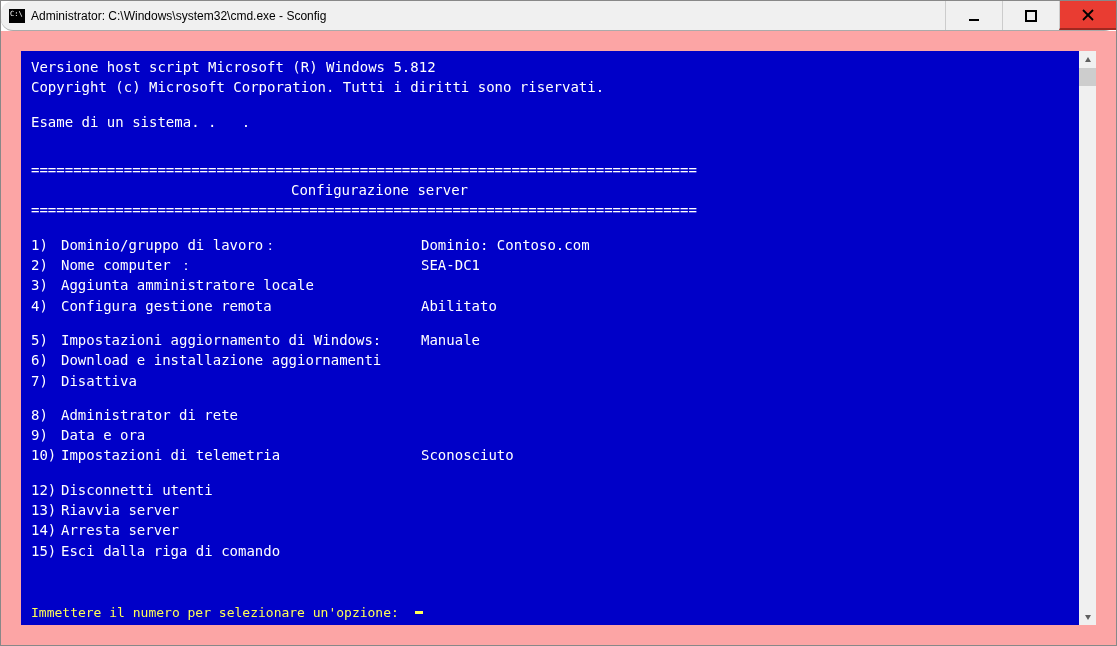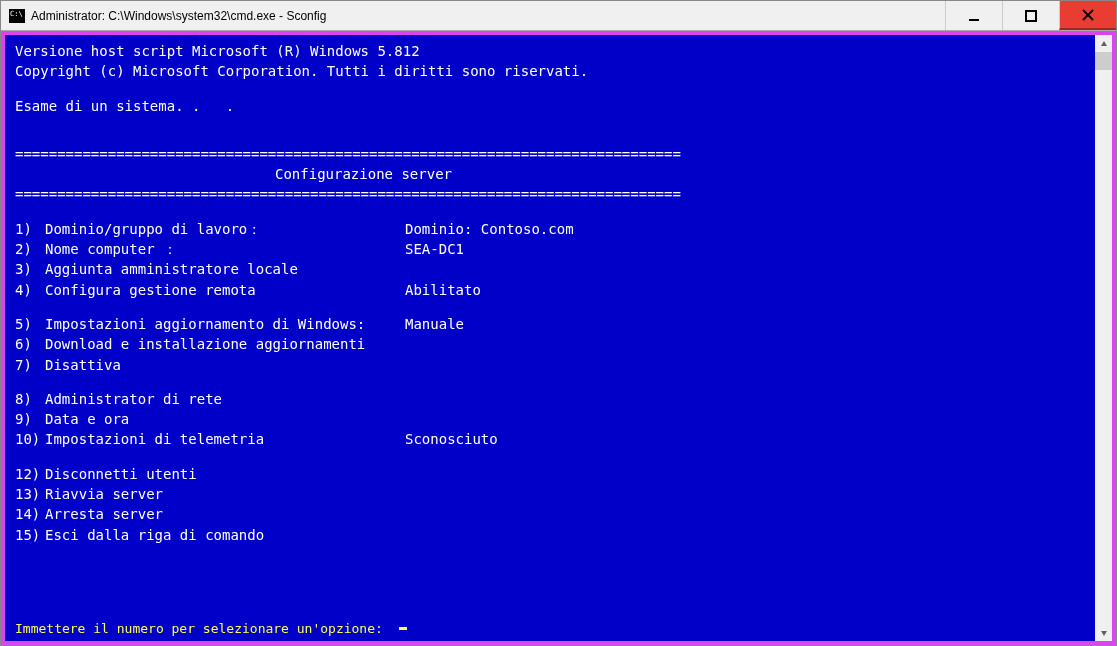--- a/index.html
+++ b/index.html
@@ -19,20 +19,21 @@
       display: flex;
       flex-direction: column;
     }
     .titlebar {
       height: 30px;
       background: #f0f0f0;
       border-bottom: 1px solid #aaa;
       display: flex;
       align-items: center;
       position: relative;
+      border-radius: 12px;
     }
     .titlebar-icon {
       width: 16px;
       height: 14px;
       margin-left: 8px;
       margin-right: 6px;
       background: #000;
       position: relative;
       display: inline-block;
     }
@@ -68,22 +69,22 @@
       font-size: 11px;
       cursor: pointer;
     }
     .titlebar-btn.close {
       background: #e93c32;
       border-bottom: 2px solid #a02820;
     }
     .titlebar-btn svg { display: block; }
     .console-area {
       flex: 1;
-      background: #d946ef;
-      padding: 4px;
+      background: #fca5a5;
+      padding: 20px;
       display: flex;
       position: relative;
     }
     .console {
       flex: 1;
       background: #0000c8;
       color: #fff;
       font-family: 'Terminal', 'Consolas', monospace;
       font-size: 14px;
       padding: 6px 10px;

